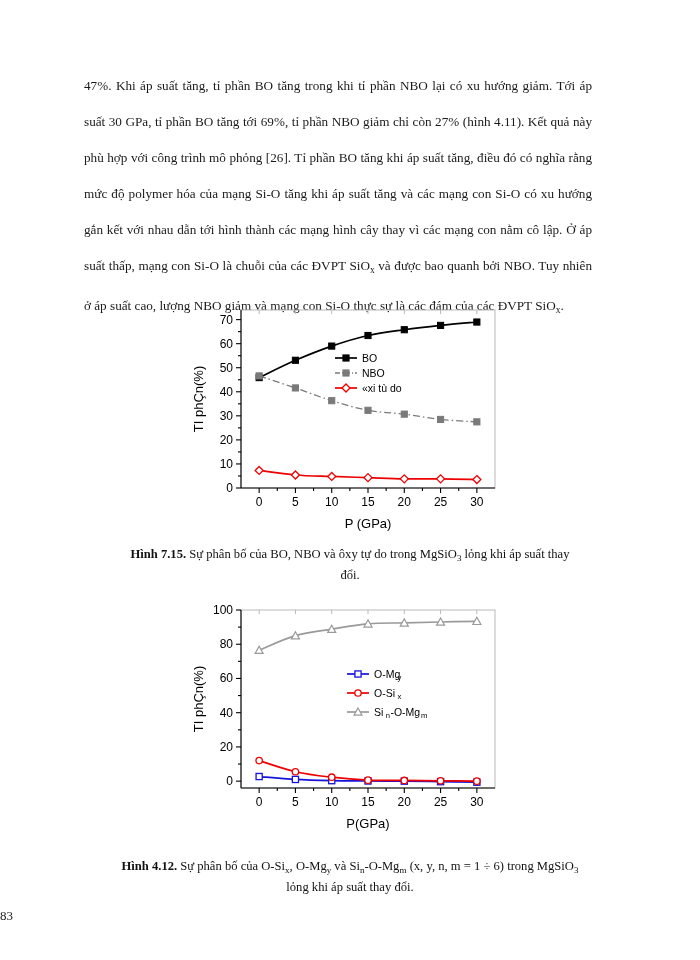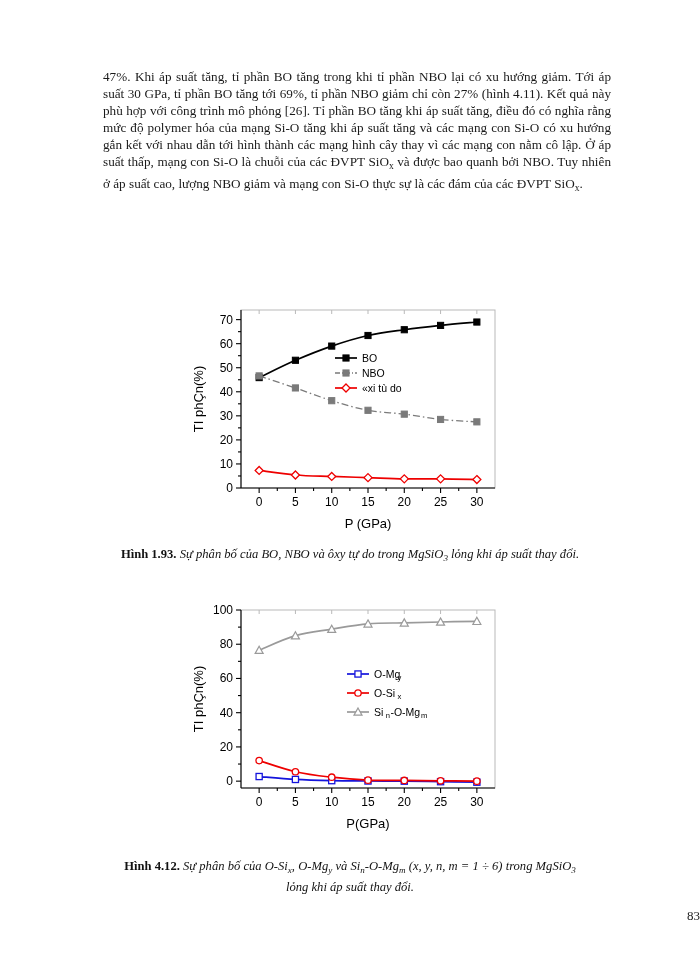--- a/index.html
+++ b/index.html
@@ -16,26 +16,26 @@
     width: 700px;
     height: 960px;
     background: #ffffff;
     overflow: hidden;
     box-sizing: border-box;
   }
 
   
   .body-text {
     position: absolute;
-    left: 103px;
+    left: 84px;
     top: 68px;
     width: 508px;
     font-family: "Liberation Serif", serif;
     font-size: 13.2px;
-    line-height: 17px;
+    line-height: 36px;
     color: #1a1a1a;
     text-align: justify;
     text-justify: inter-word;
   }
   .body-text p {
     margin: 0;
   }
   sub {
     font-size: 0.72em;
     vertical-align: -0.28em;
@@ -66,30 +66,29 @@
     line-height: 17px;
     color: #121212;
   }
   #figure-1 .caption { margin-top: 2px; }
   #figure-2 .caption { margin-top: 14px; }
   .caption .cap-label {
     font-weight: bold;
     font-style: normal;
   }
   .caption .cap-body {
-    font-style: italic;
   }
 
   
   .page-number {
     position: absolute;
     left: 0;
     top: 908px;
     width: 700px;
-    text-align: right;
+    text-align: left;
     font-family: "Liberation Serif", serif;
     font-size: 13px;
     color: #1a1a1a;
   }
 
   svg { display: block; }
   .axis-line { stroke: #000; stroke-width: 1.1; fill: none; }
   .tick { stroke: #000; stroke-width: 1.1; }
   .ticklbl {
     font-family: "Liberation Sans", sans-serif;
@@ -213,21 +212,21 @@
           <text x="177" y="65.6" class="leglbl">BO</text>
           <path d="M 150 77 L 172 77" stroke="#7a7a7a" stroke-width="1.3" fill="none" stroke-dasharray="5,2,1,2"></path>
           <rect x="157.92307692307693" y="73.92307692307692" width="6.153846153846153" height="6.153846153846153" fill="#7a7a7a" stroke="#7a7a7a" stroke-width="1"></rect>
           <text x="177" y="80.6" class="leglbl">NBO</text>
           <path d="M 150 92 L 172 92" stroke="#ee0000" stroke-width="1.7" fill="none"></path>
           <path d="M 161 88 L 165 92 L 161 96 L 157 92 Z" fill="#fff" stroke="#ee0000" stroke-width="1.3"></path>
           <text x="177" y="95.6" class="leglbl">«xi tù do</text>
         </svg>
     </div>
     <div class="caption">
-      <span class="cap-label">Hình 1.93.</span><span class="cap-body"> </span><span class="cap-body">Sự phân bố của BO, NBO và ôxy tự do trong MgSiO</span><sub class="cap-body">3</sub><span class="cap-body"> lỏng khi áp suất thay đổi.</span>
+      <span class="cap-label">Hình 7.15.</span><span class="cap-body"> </span><span class="cap-body">Sự phân bố của BO, NBO và ôxy tự do trong MgSiO</span><sub class="cap-body">3</sub><span class="cap-body"> lỏng khi áp suất thay đổi.</span>
     </div>
   </div>
 
   <div class="figure" id="figure-2">
     <div class="plot-wrap">
       <svg width="330" height="248" viewBox="0 0 330 248" id="svg-chart-2">
           <rect x="56" y="14" width="254" height="178" class="frame"></rect>
           <path d="M 56 14 L 56 192" class="axis-line"></path>
           <path d="M 56 192 L 310 192" class="axis-line"></path>
           <path d="M 56 185.15384615384616 L 51 185.15384615384616" class="tick"></path>

